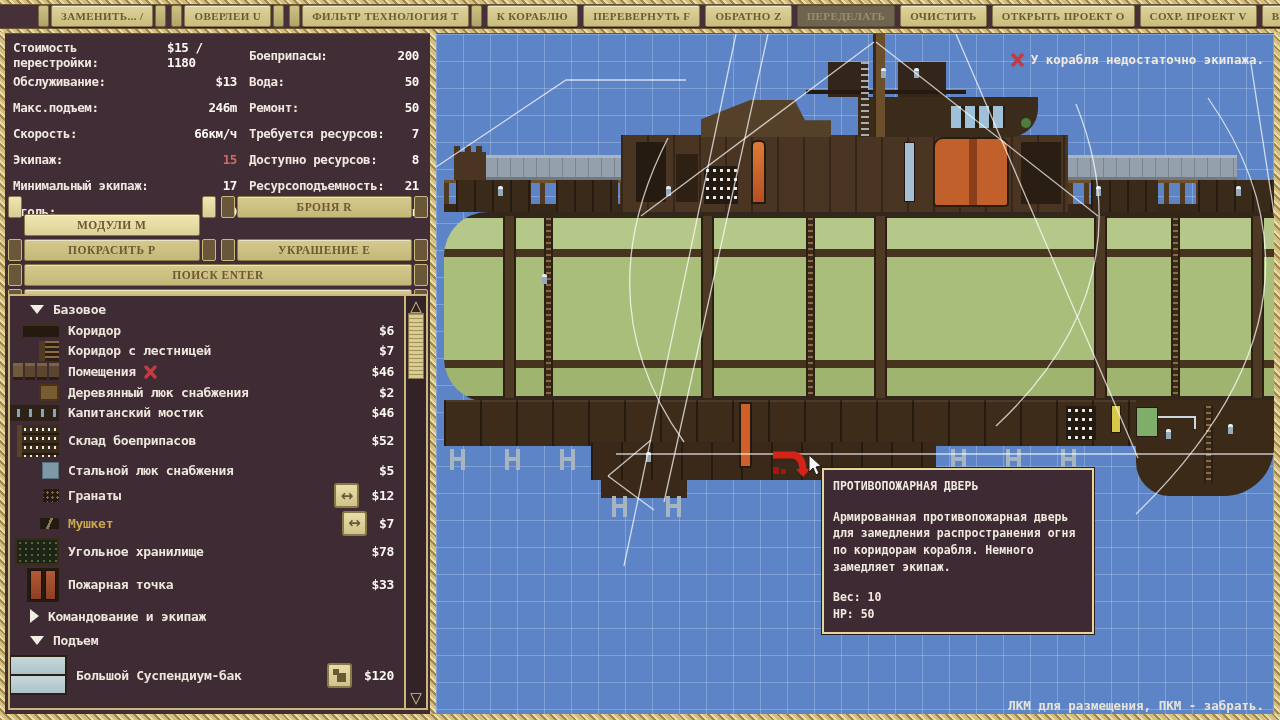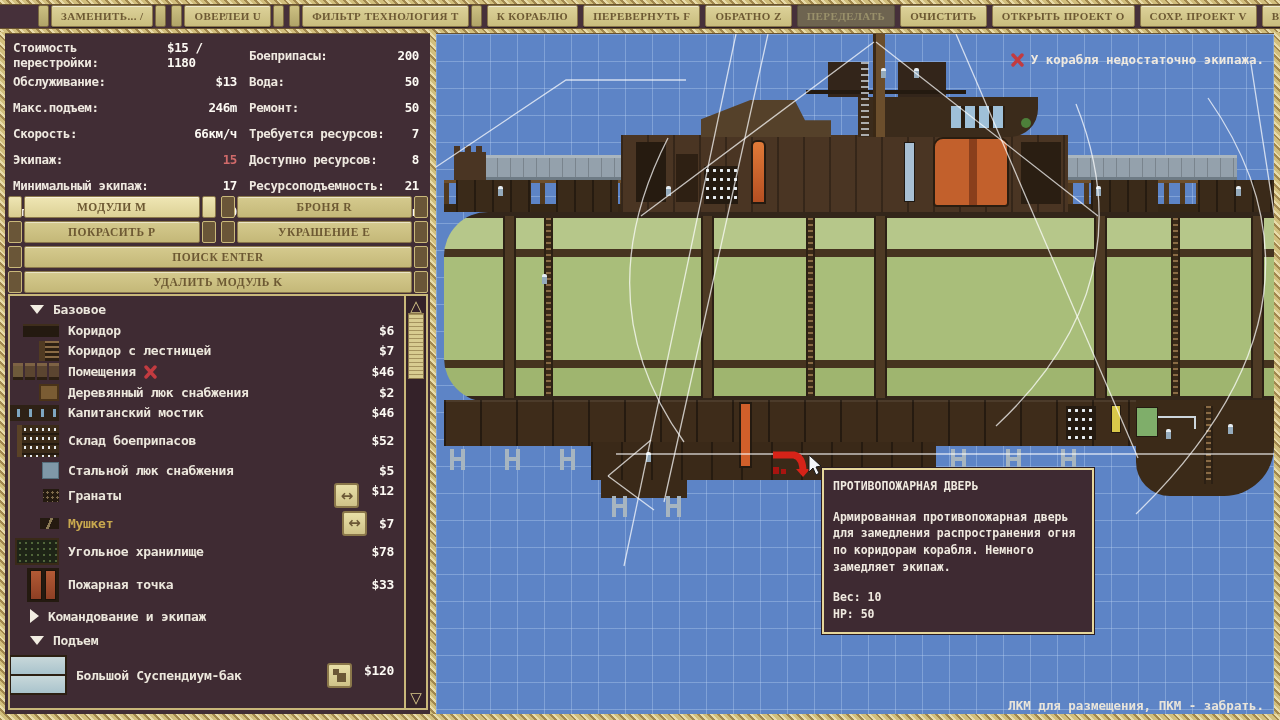--- a/index.html
+++ b/index.html
@@ -44,21 +44,21 @@
   #toolrows { position:absolute; left:3px; top:162px; width:420px; display:flex; flex-direction:column; gap:3px; }
   .btnrow { display:flex; gap:5px; }
   .grp { flex:1; display:flex; gap:2px; }
   .psq { width:14px; height:22px; background:#6a5638; border:1px solid #c9b87a; border-radius:2px; }
   .psq.lit { background:linear-gradient(#efe6b4,#d8cc90); border-color:#8a774a; }
   .pbtn { flex:1; height:22px; display:flex; align-items:center; justify-content:center;
     background:linear-gradient(#d5ca8e,#c4b878); border:1px solid #8a774a; border-radius:2px;
     color:#6d5933; font-family:"Liberation Serif", serif; font-weight:bold; font-size:11.5px;
     letter-spacing:.5px; text-transform:uppercase;
     box-shadow:inset 0 1px 0 rgba(255,255,255,.5); }
-  .pbtn.active { background:linear-gradient(#efe6b4,#dcd196); }
+  .pbtn.active { background:linear-gradient(#efe6b4,#dcd196);margin-top:18px; }
 
   #listpanel { position:absolute; left:3px; top:260px; width:420px; height:416px;
     border:2px solid #c9b87a; background:#3f2b33; }
   #rows { position:absolute; left:0; top:0; right:22px; bottom:0; overflow:hidden; padding-top:2px; }
   .row { display:flex; align-items:center; color:#ece7dc; font-size:13px; font-weight:bold; letter-spacing:-0.3px; }
   .row .lbl { white-space:nowrap; }
   .row.cat { padding-left:20px; gap:9px; }
   .row.item { padding-left:0; }
   .iconcell { width:58px; display:flex; justify-content:flex-end; align-items:center; padding-right:9px; flex:none; }
   .price { margin-left:auto; padding-right:10px; color:#fdfaf4; }
@@ -341,21 +341,21 @@
             <span class="ic ic-hatchs"></span>
           </span>
           <span class="lbl">Стальной люк снабжения</span>
           <span class="price">$5</span>
         </div>
       <div class="row item" style="height:27px">
           <span class="iconcell">
             <span class="ic ic-grenades"></span>
           </span>
           <span class="lbl">Гранаты</span>
-          <span class="price" style="display:flex;align-items:flex-start;gap:0">
+          <span class="price" style="display:flex;align-items:center;gap:0">
             <span class="sqbtn swap"></span>
             <span>$12</span>
           </span>
         </div>
       <div class="row item" style="height:28px">
           <span class="iconcell">
             <span class="ic ic-musket"></span>
           </span>
           <span class="lbl gold">Мушкет</span>
           <span class="price" style="display:flex;align-items:center;gap:0">
@@ -389,21 +389,21 @@
           <span class="lbl">Подъем</span>
         </div>
       <div class="row item" style="height:46px">
           <span class="iconcell" style="width:66px">
             <span class="ic ic-tank">
               <i></i>
               <i></i>
             </span>
           </span>
           <span class="lbl">Большой Суспендиум-бак</span>
-          <span class="price" style="display:flex;gap:0">
+          <span class="price" style="display:flex;align-items:center;gap:0">
             <span class="sqbtn size"></span>
             <span>$120</span>
           </span>
         </div>
     </div>
     <div id="scroll">
       <div class="sarrow up">△</div>
       <div id="thumb"></div>
       <div class="sarrow down">▽</div>
     </div>

